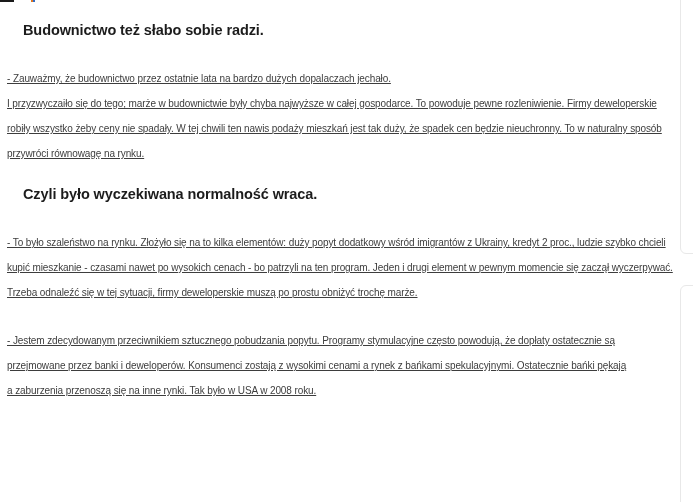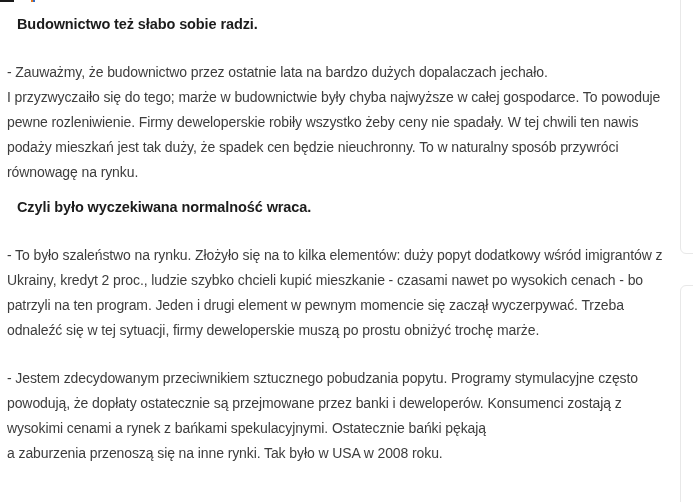--- a/index.html
+++ b/index.html
@@ -23,35 +23,36 @@
     background: var(--background);
     font-family: "Liberation Sans", sans-serif;
   }
   .content {
     position: absolute;
     top: 2px;
     left: 7px;
     width: 666px;
   }
   .question {
-    margin: 10px;
+    margin: 16px;
     font-size: 14.5px;
     font-weight: 700;
     line-height: 25px;
     color: var(--heading-color);
     letter-spacing: -0.1px;
   }
   .answer {
     margin: 23px 0 8px 0;
-    font-size: 14px;
+    font-size: 10px;
     font-weight: 400;
     line-height: 25px;
     color: var(--body-color);
     letter-spacing: -0.1px;
     white-space: pre-line;
+    text-decoration: underline;
   }
   .side-card {
     position: absolute;
     left: 680px;
     width: 60px;
     background: var(--background);
     border: 1px solid var(--card-border-color);
     border-radius: 6px;
   }
   .side-card.card-1 { top: -24px; height: 276px; }

